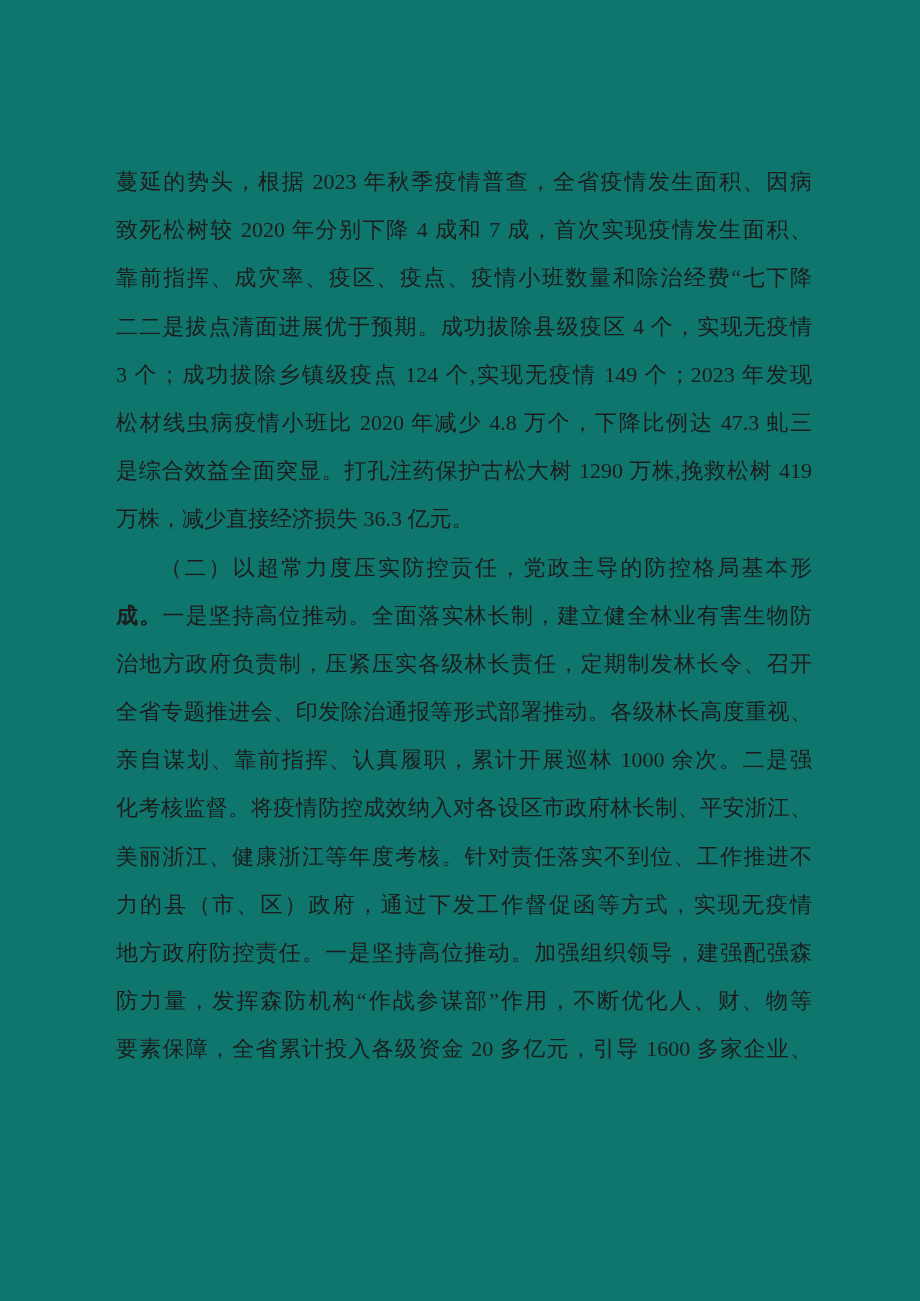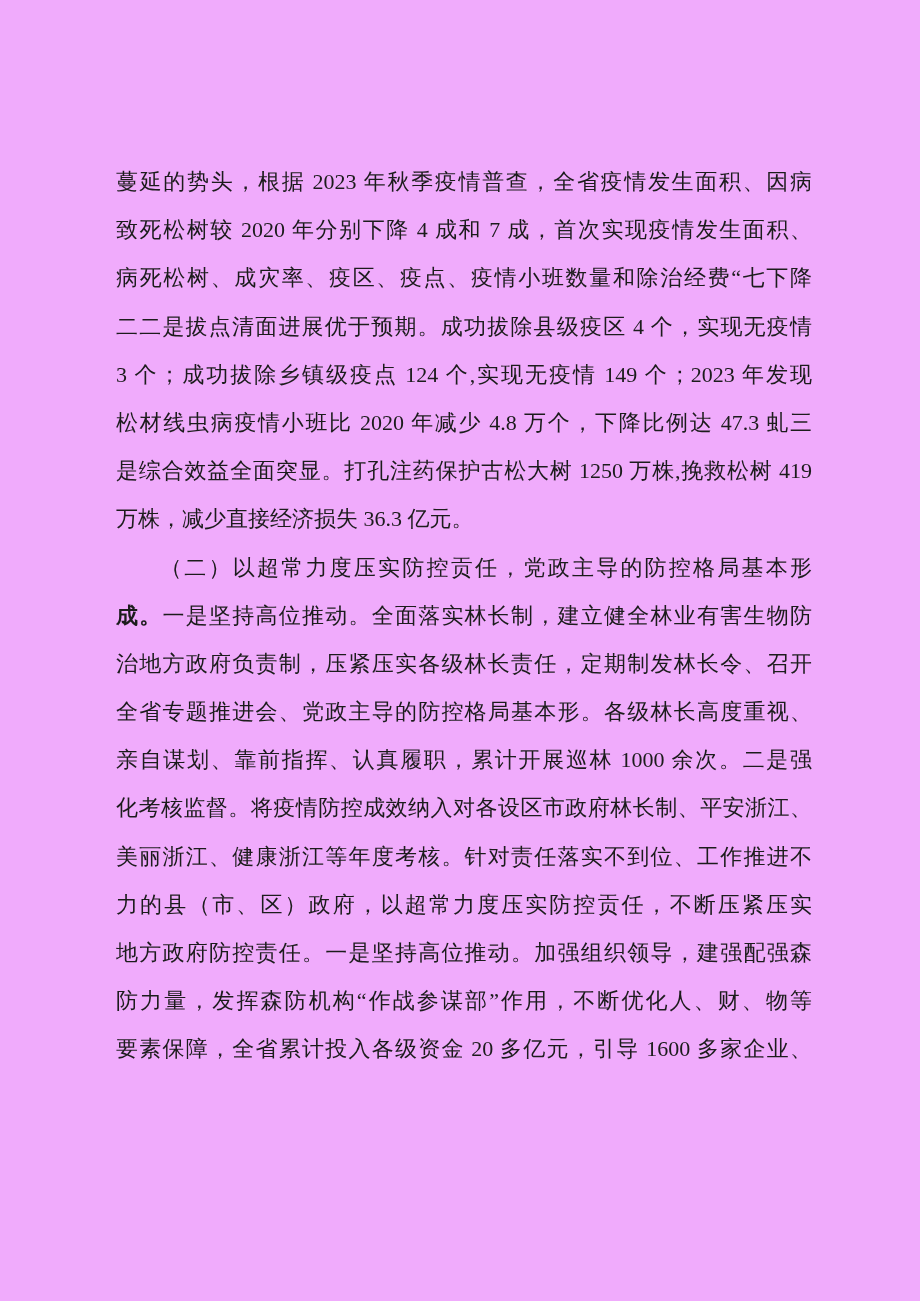--- a/index.html
+++ b/index.html
@@ -4,21 +4,21 @@
 <style>
   html, body {
     margin: 0;
     padding: 0;
     background: #ffffff;
   }
   .page {
     position: relative;
     width: 920px;
     height: 1301px;
-    background: #f0abfc;
+    background: #0f766e;
     overflow: hidden;
   }
   .doc-body {
     position: absolute;
     left: 116px;
     top: 158px;
     width: 696px;
   }
   .line {
     height: 48.2px;
@@ -43,37 +43,37 @@
   }
 </style>
 </head>
 <body>
 
 <div class="page">
   <div class="doc-body">
 
     <div class="line">蔓延的势头，根据 2023 年秋季疫情普查，全省疫情发生面积、因病</div>
     <div class="line">致死松树较 2020 年分别下降 4 成和 7 成，首次实现疫情发生面积、</div>
-    <div class="line">病死松树、成灾率、疫区、疫点、疫情小班数量和除治经费“七下降</div>
+    <div class="line">靠前指挥、成灾率、疫区、疫点、疫情小班数量和除治经费“七下降</div>
     <div class="line">二二是拔点清面进展优于预期。成功拔除县级疫区 4 个，实现无疫情</div>
     <div class="line">3 个；成功拔除乡镇级疫点 124 个,实现无疫情 149 个；2023 年发现</div>
     <div class="line">松材线虫病疫情小班比 2020 年减少 4.8 万个，下降比例达 47.3 虬三</div>
-    <div class="line">是综合效益全面突显。打孔注药保护古松大树 1250 万株,挽救松树 419</div>
+    <div class="line">是综合效益全面突显。打孔注药保护古松大树 1290 万株,挽救松树 419</div>
     <div class="line flush-left">万株，减少直接经济损失 36.3 亿元。</div>
 
     <div class="line heading">（二）以超常力度压实防控贡任，党政主导的防控格局基本形</div>
 
     <div class="line">
       <span class="b">成。</span><span>一是坚持高位推动。全面落实林长制，建立健全林业有害生物防</span>
     </div>
 
     <div class="line">治地方政府负责制，压紧压实各级林长责任，定期制发林长令、召开</div>
-    <div class="line">全省专题推进会、党政主导的防控格局基本形。各级林长高度重视、</div>
+    <div class="line">全省专题推进会、印发除治通报等形式部署推动。各级林长高度重视、</div>
     <div class="line">亲自谋划、靠前指挥、认真履职，累计开展巡林 1000 余次。二是强</div>
     <div class="line">化考核监督。将疫情防控成效纳入对各设区市政府林长制、平安浙江、</div>
     <div class="line">美丽浙江、健康浙江等年度考核。针对责任落实不到位、工作推进不</div>
-    <div class="line">力的县（市、区）政府，以超常力度压实防控贡任，不断压紧压实</div>
+    <div class="line">力的县（市、区）政府，通过下发工作督促函等方式，实现无疫情</div>
     <div class="line">地方政府防控责任。一是坚持高位推动。加强组织领导，建强配强森</div>
     <div class="line">防力量，发挥森防机构“作战参谋部”作用，不断优化人、财、物等</div>
     <div class="line">要素保障，全省累计投入各级资金 20 多亿元，引导 1600 多家企业、</div>
 
   </div>
 </div>
 
 </body></html>

